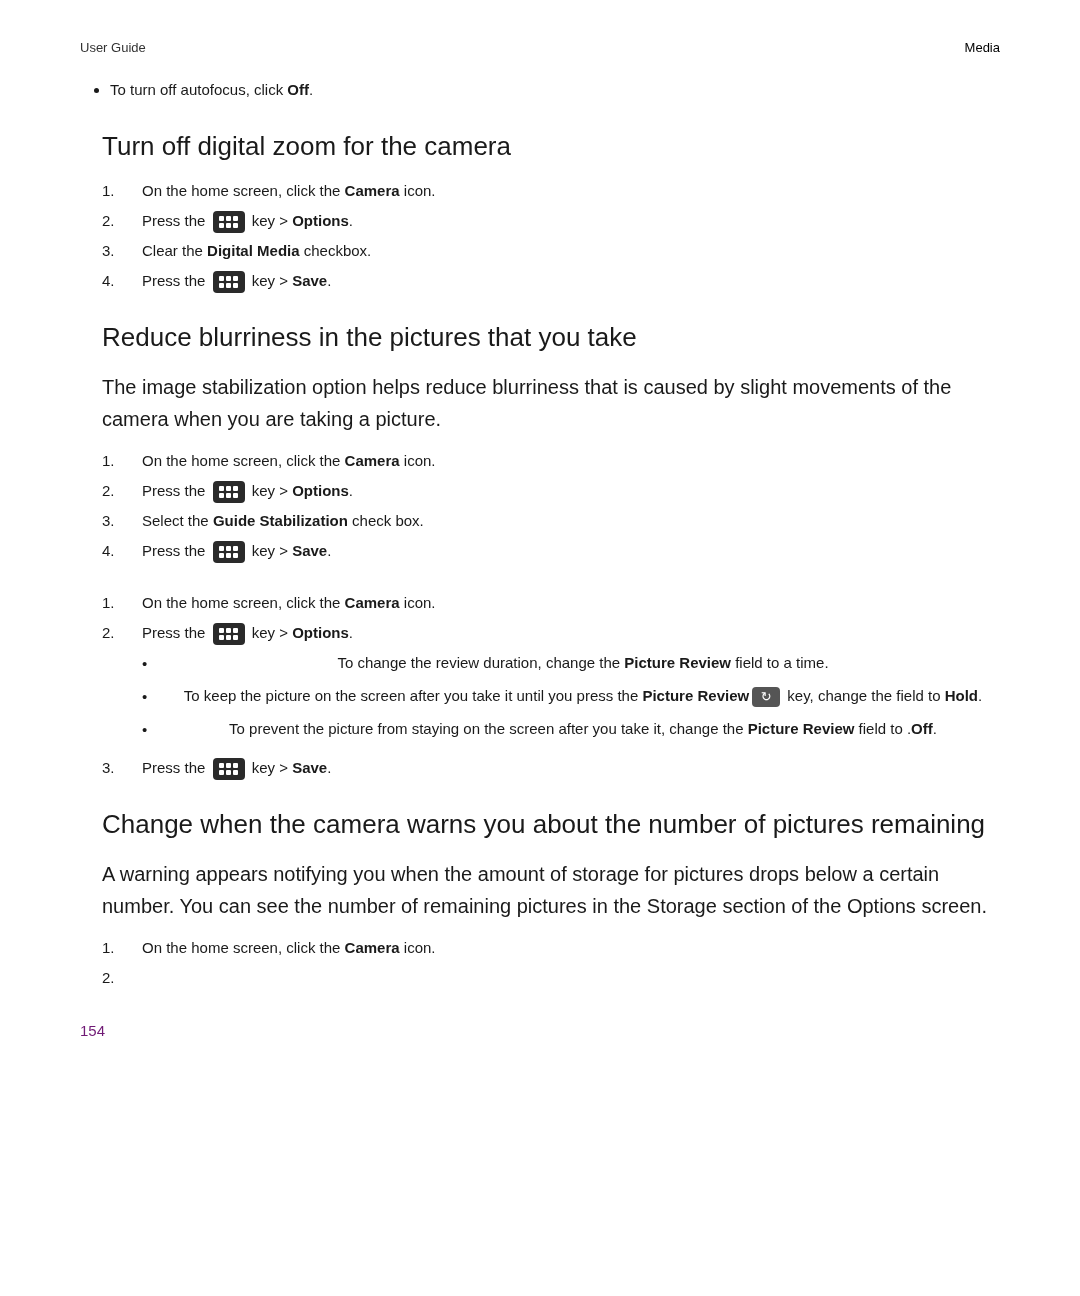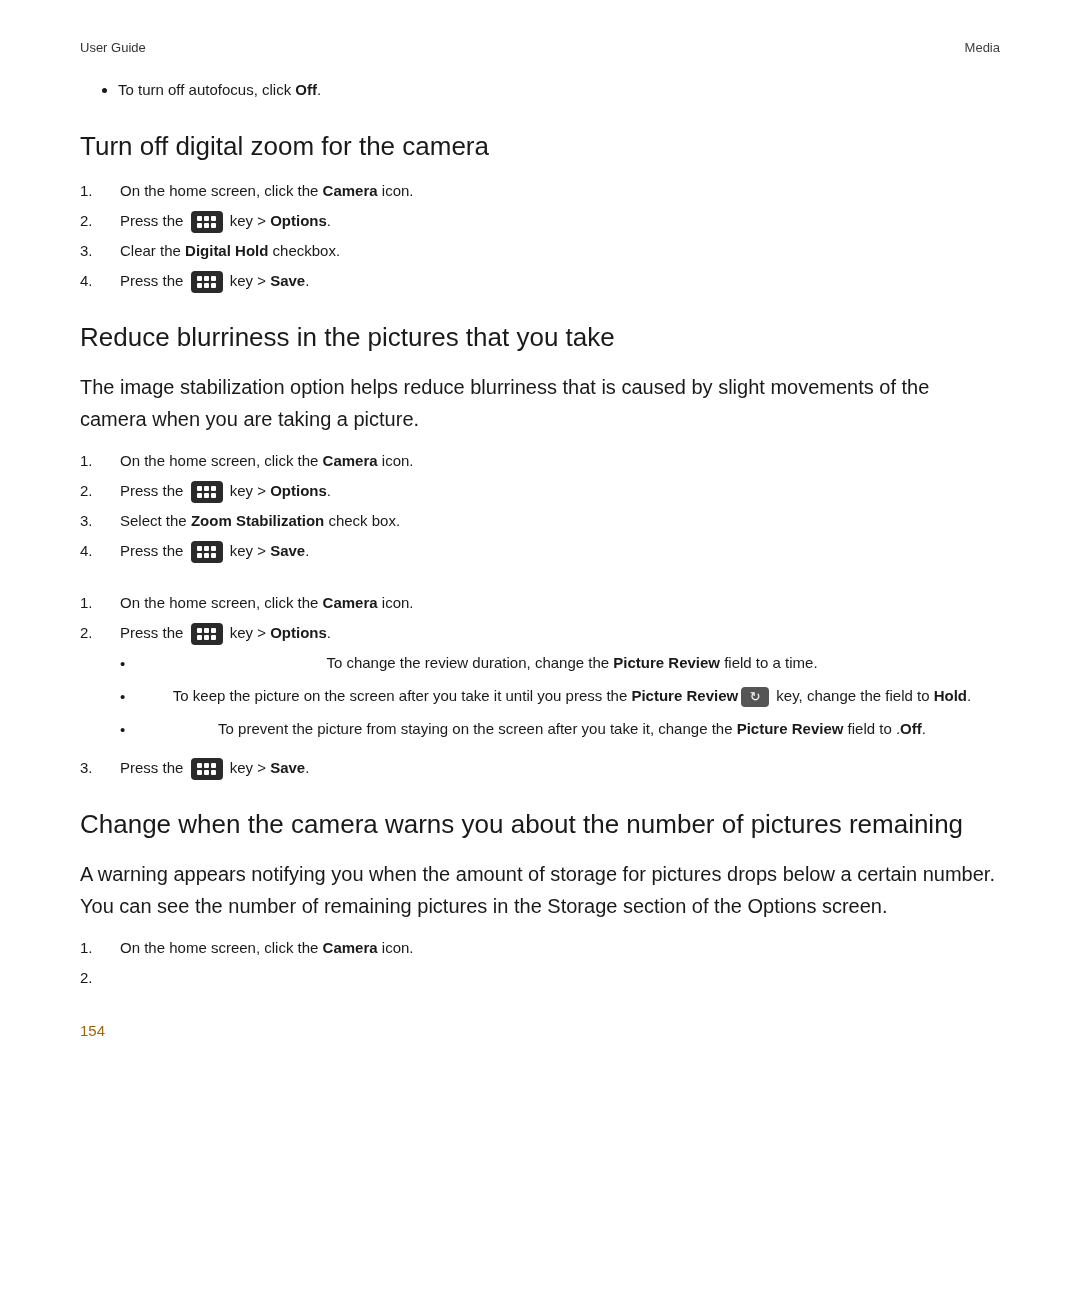--- a/index.html
+++ b/index.html
@@ -25,25 +25,25 @@
       margin-bottom: 24px;
     }
 
     .header-left {
       font-size: 13px;
       color: #333;
     }
 
     .header-right {
       font-size: 13px;
-      color: #404040;
+      color: #000000;
     }
 
     .bullet-intro {
-      margin-left: 38px;
+      margin-left: 30px;
       margin-bottom: 28px;
     }
 
     .bullet-intro li {
       list-style: disc;
       margin-bottom: 4px;
       font-size: 15px;
       line-height: 1.5;
     }
 
@@ -153,26 +153,27 @@
       padding-top: 1px;
     }
 
     .sub-bullet-content {
       flex: 1;
       text-align: center;
     }
 
     .section-wrapper {
       margin-bottom: 28px;
+      margin-left: 22px;
     }
 
     .page-number {
       margin-top: 32px;
       font-size: 15px;
-      color: #a16207;
+      color: #701a75;
     }
   </style>
 </head>
 <body>
 
 <div class="page-header">
   <span class="header-left">User Guide</span>
   <span class="header-right">Media</span>
 </div>
 
@@ -198,21 +199,21 @@
                 <span class="key-dot"></span>
                 <span class="key-dot"></span>
                 <span class="key-dot"></span>
                 <span class="key-dot"></span>
                 <span class="key-dot"></span>
               </span>
             </span> key &gt; <span class="bold">Options</span>.</span>
         </li>
         <li>
           <span class="list-num">3.</span>
-          <span class="list-content">Clear the <span class="bold">Digital Hold</span> checkbox.</span>
+          <span class="list-content">Clear the <span class="bold">Digital Media</span> checkbox.</span>
         </li>
         <li>
           <span class="list-num">4.</span>
           <span class="list-content">Press the <span class="key-icon">
               <span class="key-icon-dots">
                 <span class="key-dot"></span>
                 <span class="key-dot"></span>
                 <span class="key-dot"></span>
                 <span class="key-dot"></span>
                 <span class="key-dot"></span>
@@ -238,21 +239,21 @@
                 <span class="key-dot"></span>
                 <span class="key-dot"></span>
                 <span class="key-dot"></span>
                 <span class="key-dot"></span>
                 <span class="key-dot"></span>
               </span>
             </span> key &gt; <span class="bold">Options</span>.</span>
         </li>
         <li>
           <span class="list-num">3.</span>
-          <span class="list-content">Select the <span class="bold">Zoom Stabilization</span> check box.</span>
+          <span class="list-content">Select the <span class="bold">Guide Stabilization</span> check box.</span>
         </li>
         <li>
           <span class="list-num">4.</span>
           <span class="list-content">Press the <span class="key-icon">
               <span class="key-icon-dots">
                 <span class="key-dot"></span>
                 <span class="key-dot"></span>
                 <span class="key-dot"></span>
                 <span class="key-dot"></span>
                 <span class="key-dot"></span>

